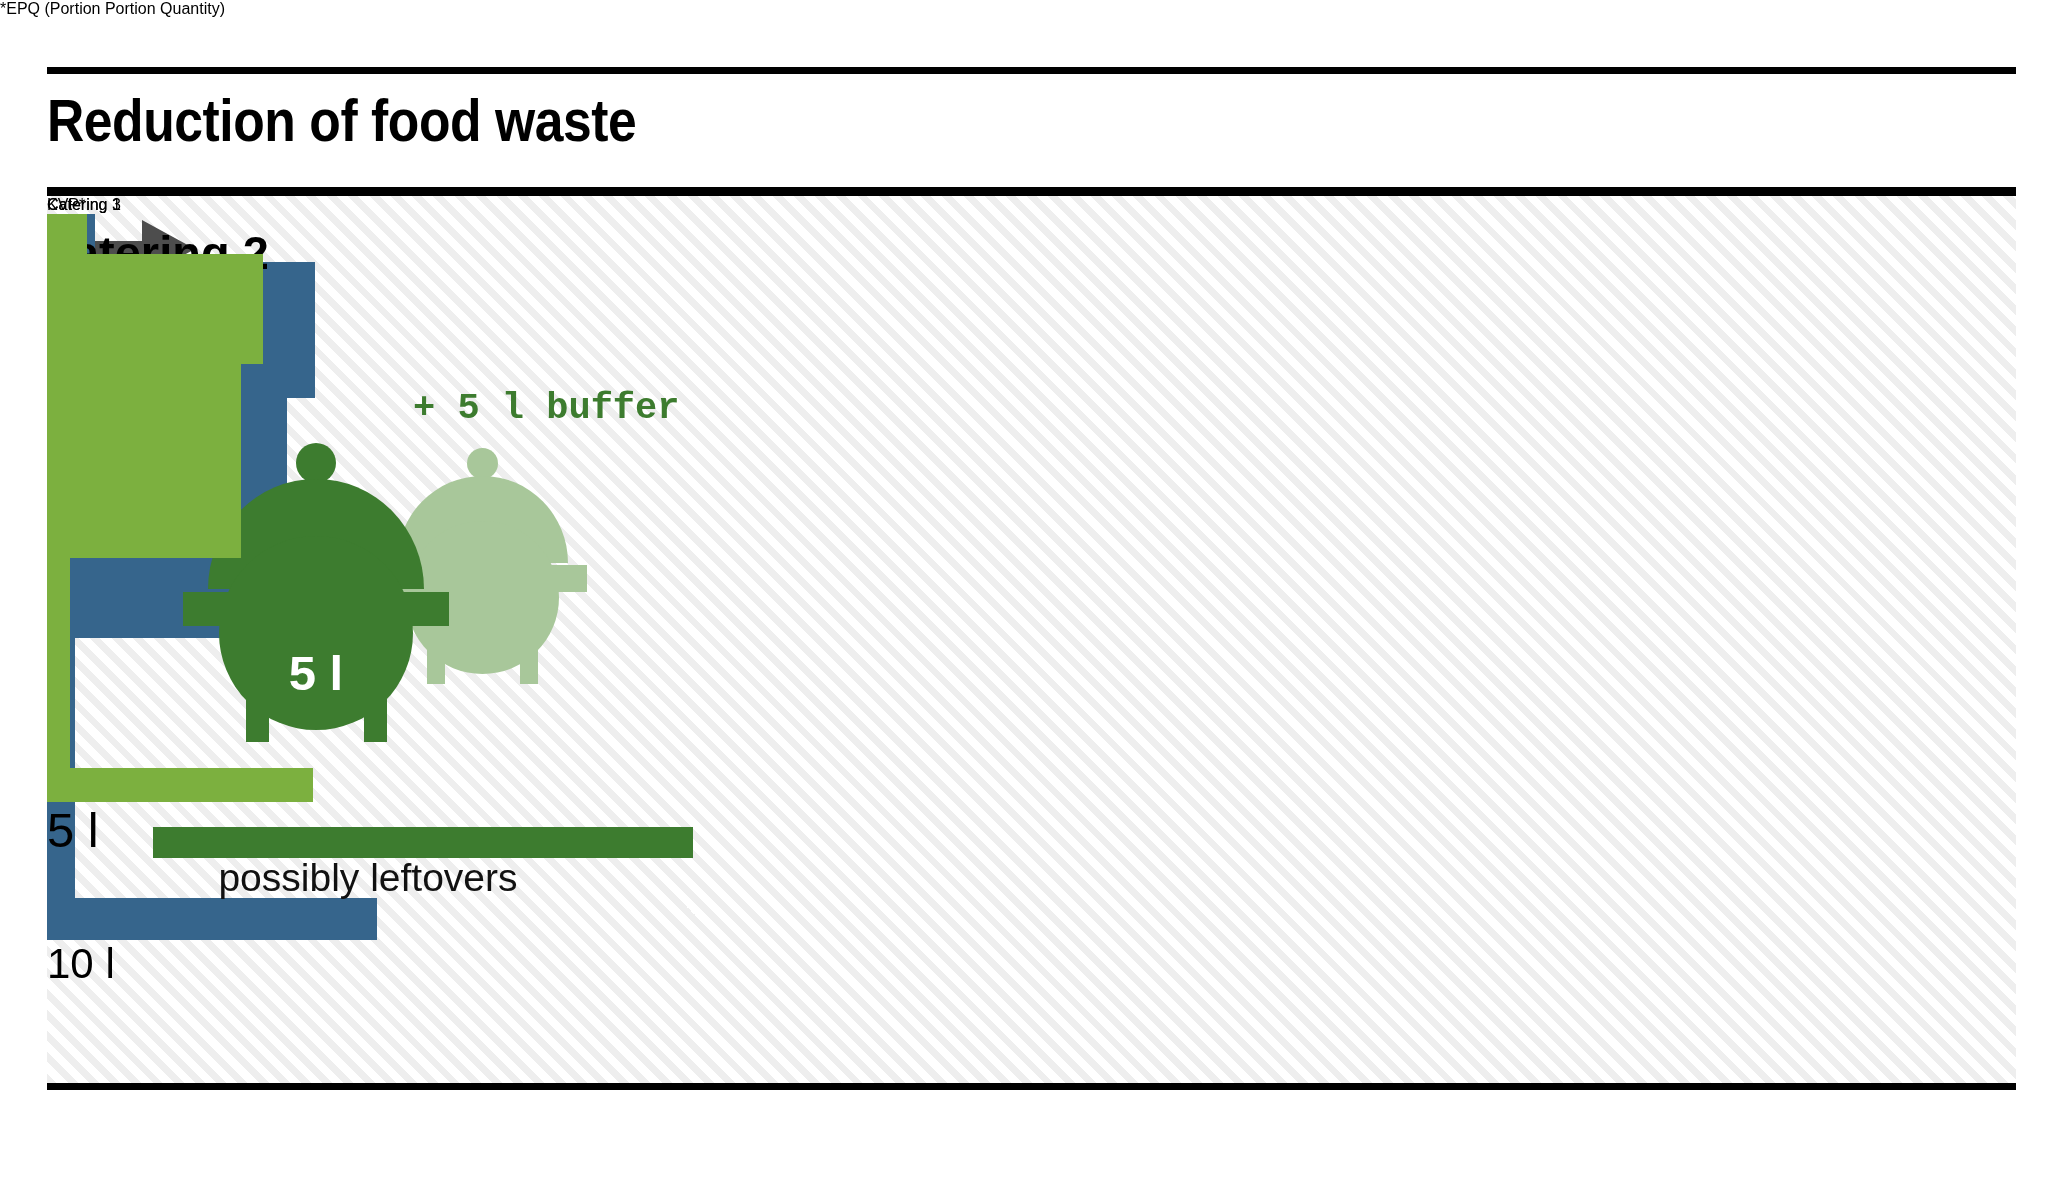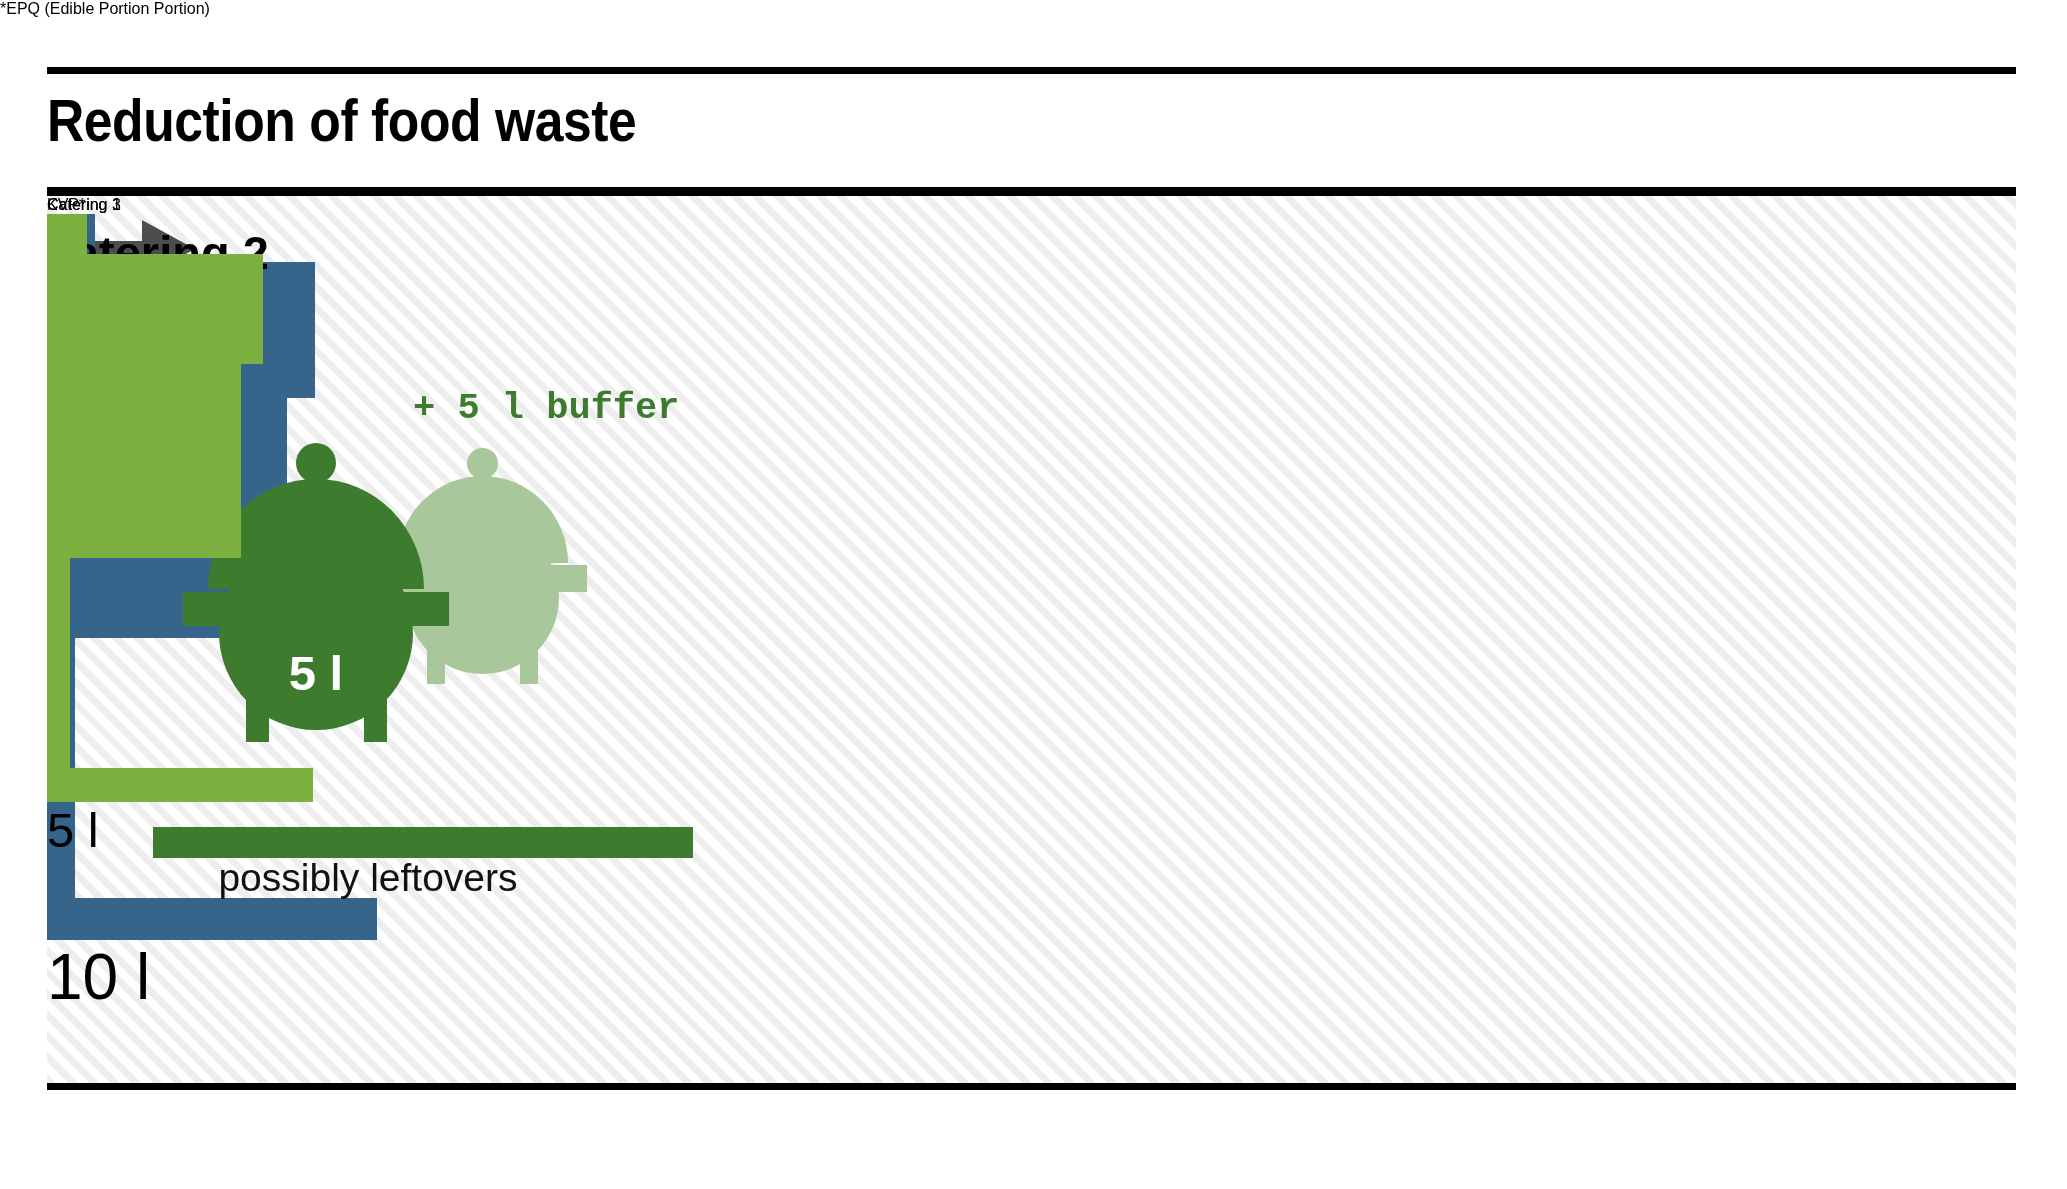--- a/index.html
+++ b/index.html
@@ -222,21 +222,21 @@
 
         <div class="lid" style="left:31px; top:44px; width:268px; height:136px; background:#36658c;"></div>
 
         <div class="bowl" style="left:45px; top:115px; width:240px; height:240px; background:#36658c;"></div>
 
         <div class="leg" style="left:78px; top:240px; width:28px; height:130px; background:#36658c;"></div>
         <div class="leg" style="left:224px; top:240px; width:28px; height:130px; background:#36658c;"></div>
 
         <div class="rim" style="left:0px; top:184px; width:330px; height:42px; background:#36658c;"></div>
 
-        <div class="vol" style="top:250px; font-size:64px;">10 l</div>
+        <div class="vol" style="top:250px; font-size:42px;">10 l</div>
       </div>
 
       <div class="base-bar" style="left:81px; top:631px; width:554px; background:#36658c;"></div>
 
       <div class="col-caption" style="left:-20px; width:710px;">lots of leftovers</div>
     </div>
 
     <div class="kvp" style="left:590px; top:415px; width:190px; height:130px;">
       <div class="kvp-label">KVP*</div>
       <div class="kvp-arrow">
@@ -299,17 +299,17 @@
         <div class="vol" style="top:202px; font-size:49px;">5 l</div>
       </div>
 
       <div class="base-bar" style="left:76px; top:631px; width:570px; background:#7cb03f;"></div>
 
     </div>
 
   </div>
 
   <div class="footnote">
-    <span class="star">*</span><span>EPQ (Edible Portion Portion)</span>
+    <span class="star">*</span><span>EPQ (Portion Portion Quantity)</span>
   </div>
 
 
 </div>
 
 </body></html>

